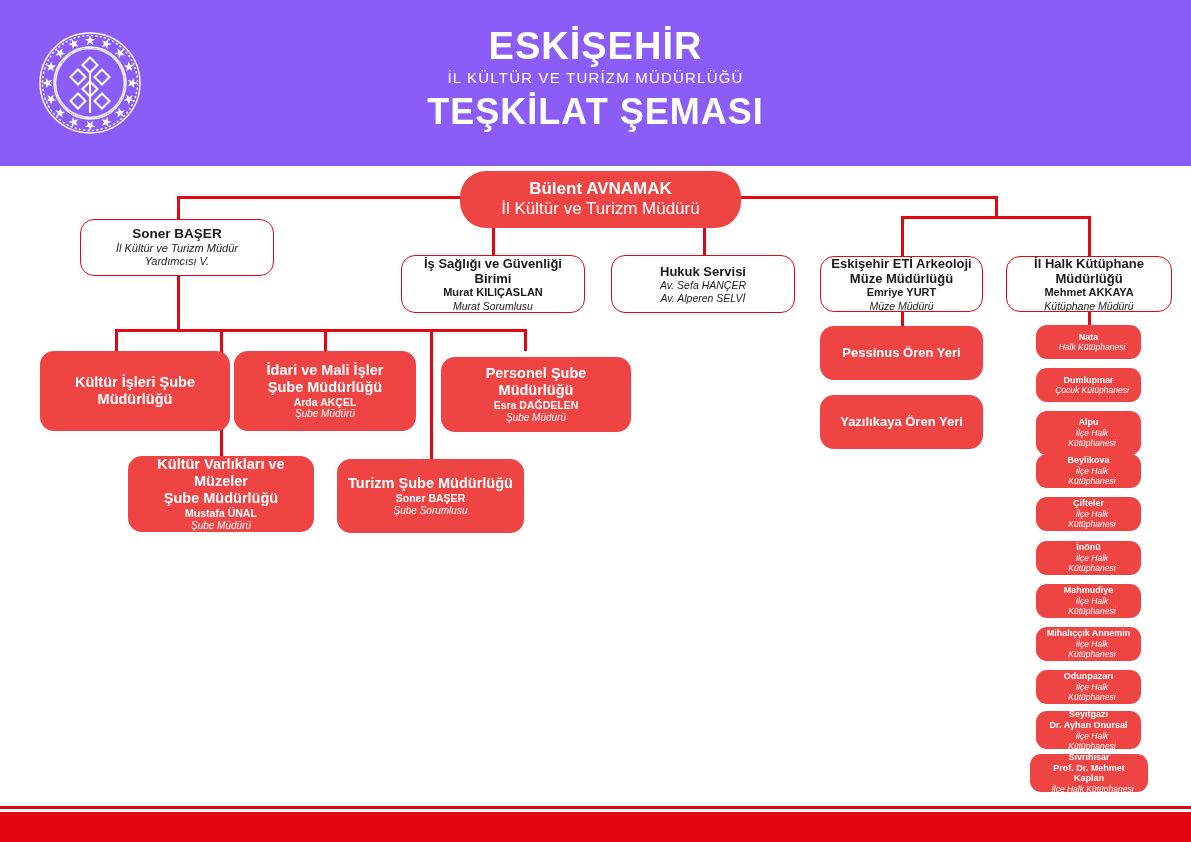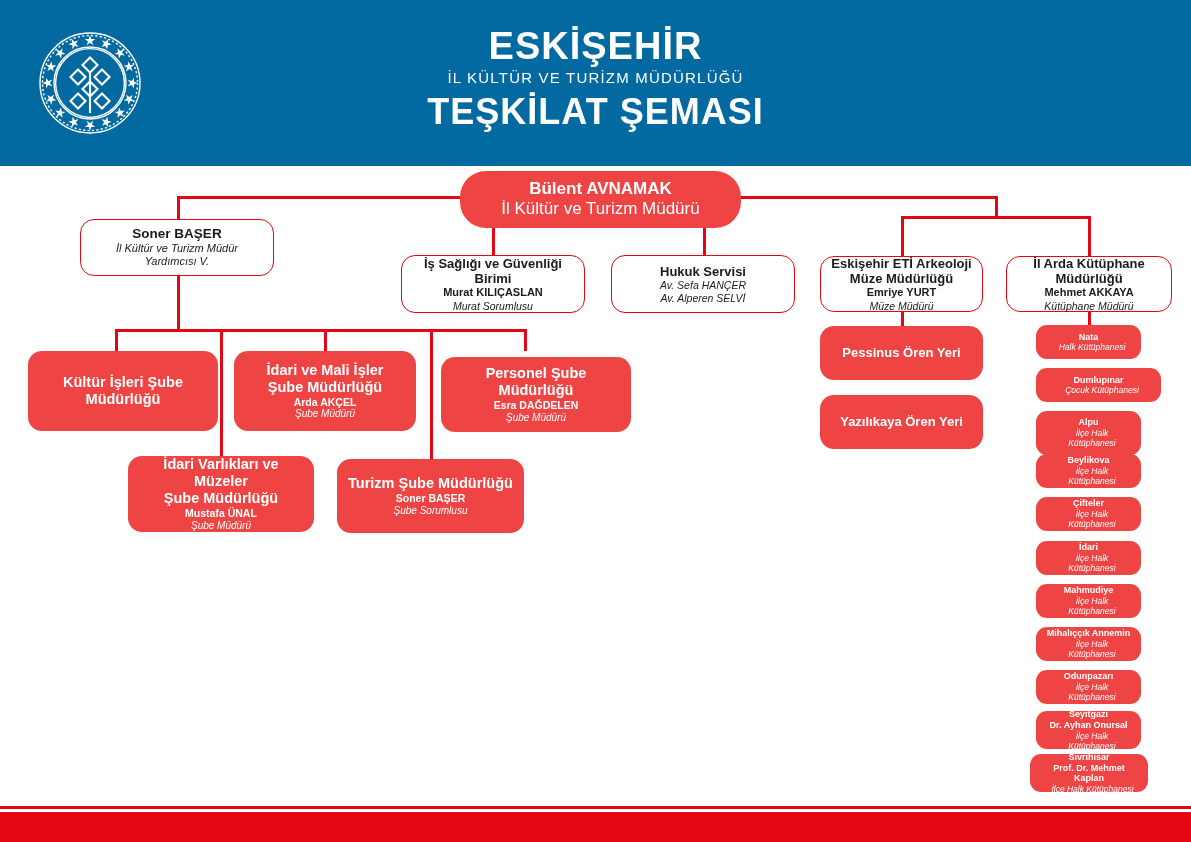--- a/index.html
+++ b/index.html
@@ -18,21 +18,21 @@
     background: #ffffff;
     overflow: hidden;
   }
 
   
   .header {
     position: absolute;
     left: 0; top: 0;
     width: 1191px;
     height: 166px;
-    background: #0369a1;
+    background: #8b5cf6;
   }
   .header-title-block {
     position: absolute;
     left: 0; top: 24px;
     width: 1191px;
     text-align: center;
     color: #ffffff;
   }
   .h-city {
     font-size: 38px;
@@ -249,45 +249,45 @@
     <div class="t3">Müze Müdürü</div>
   </div>
 
   <div class="node outline lvl2" style="left:611px; top:255px; width:184px; height:58px;">
     <div class="t1">Hukuk Servisi</div>
     <div class="t3">Av. Sefa HANÇER</div>
     <div class="t3">Av. Alperen SELVİ</div>
   </div>
 
   <div class="node outline lvl2" style="left:1006px; top:256px; width:166px; height:56px;">
-    <div class="t1">İl Arda Kütüphane</div>
+    <div class="t1">İl Halk Kütüphane</div>
     <div class="t1">Müdürlüğü</div>
     <div class="t2">Mehmet AKKAYA</div>
     <div class="t3">Kütüphane Müdürü</div>
   </div>
 
-  <div class="node solid branch" style="left:28px; top:351px; width:190px; height:80px;">
+  <div class="node solid branch" style="left:40px; top:351px; width:190px; height:80px;">
     <div class="t1">Kültür İşleri Şube Müdürlüğü</div>
   </div>
 
   <div class="node solid branch" style="left:234px; top:351px; width:182px; height:80px;">
     <div class="t1">İdari ve Mali İşler</div>
     <div class="t1">Şube Müdürlüğü</div>
     <div class="t2">Arda AKÇEL</div>
     <div class="t3">Şube Müdürü</div>
   </div>
 
   <div class="node solid branch" style="left:441px; top:357px; width:190px; height:75px;">
     <div class="t1">Personel Şube Müdürlüğü</div>
     <div class="t2">Esra DAĞDELEN</div>
     <div class="t3">Şube Müdürü</div>
   </div>
 
   <div class="node solid branch" style="left:128px; top:456px; width:186px; height:76px;">
-    <div class="t1">İdari Varlıkları ve Müzeler</div>
+    <div class="t1">Kültür Varlıkları ve Müzeler</div>
     <div class="t1">Şube Müdürlüğü</div>
     <div class="t2">Mustafa ÜNAL</div>
     <div class="t3">Şube Müdürü</div>
   </div>
 
   <div class="node solid branch" style="left:337px; top:459px; width:187px; height:74px;">
     <div class="t1">Turizm Şube Müdürlüğü</div>
     <div class="t2">Soner BAŞER</div>
     <div class="t3">Şube Sorumlusu</div>
   </div>
@@ -296,38 +296,38 @@
     <div class="t1">Yazılıkaya Ören Yeri</div>
   </div>
   <div class="node solid site" style="left:820px; top:326px; width:163px; height:54px;">
     <div class="t1">Pessinus Ören Yeri</div>
   </div>
 
   <div class="node solid lib" style="left:1036px; top:325px; width:105px; height:34px;">
     <div class="t2">Nata</div>
     <div class="t3">Halk Kütüphanesi</div>
   </div>
-  <div class="node solid lib" style="left:1036px; top:368px; width:125px; height:34px;">
+  <div class="node solid lib" style="left:1036px; top:368px; width:105px; height:34px;">
     <div class="t2">Dumlupınar</div>
     <div class="t3">Çocuk Kütüphanesi</div>
   </div>
   <div class="node solid lib" style="left:1036px; top:411px; width:105px; height:44px;">
     <div class="t2">Alpu</div>
     <div class="t3">İlçe Halk Kütüphanesi</div>
   </div>
   <div class="node solid lib" style="left:1036px; top:454px; width:105px; height:34px;">
     <div class="t2">Beylikova</div>
     <div class="t3">İlçe Halk Kütüphanesi</div>
   </div>
   <div class="node solid lib" style="left:1036px; top:497px; width:105px; height:34px;">
     <div class="t2">Çifteler</div>
     <div class="t3">İlçe Halk Kütüphanesi</div>
   </div>
   <div class="node solid lib" style="left:1036px; top:541px; width:105px; height:34px;">
-    <div class="t2">İdari</div>
+    <div class="t2">İnönü</div>
     <div class="t3">İlçe Halk Kütüphanesi</div>
   </div>
   <div class="node solid lib" style="left:1036px; top:584px; width:105px; height:34px;">
     <div class="t2">Mahmudiye</div>
     <div class="t3">İlçe Halk Kütüphanesi</div>
   </div>
   <div class="node solid lib" style="left:1036px; top:627px; width:105px; height:34px;">
     <div class="t2">Mihalıççık Annemin</div>
     <div class="t3">İlçe Halk Kütüphanesi</div>
   </div>

